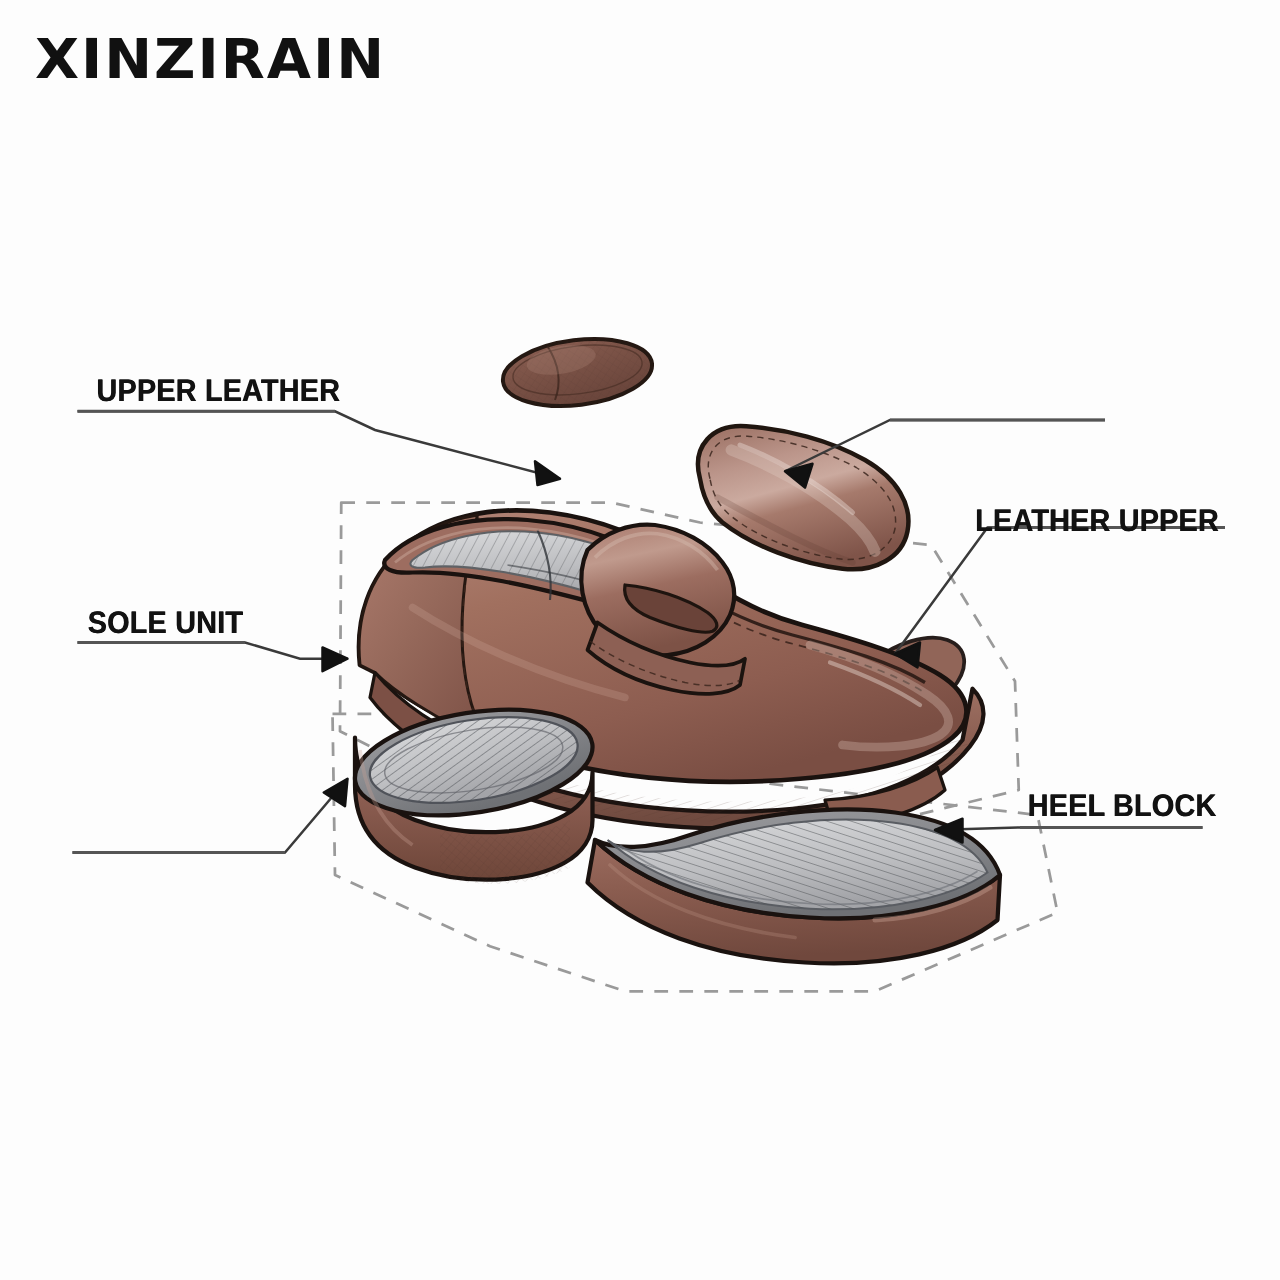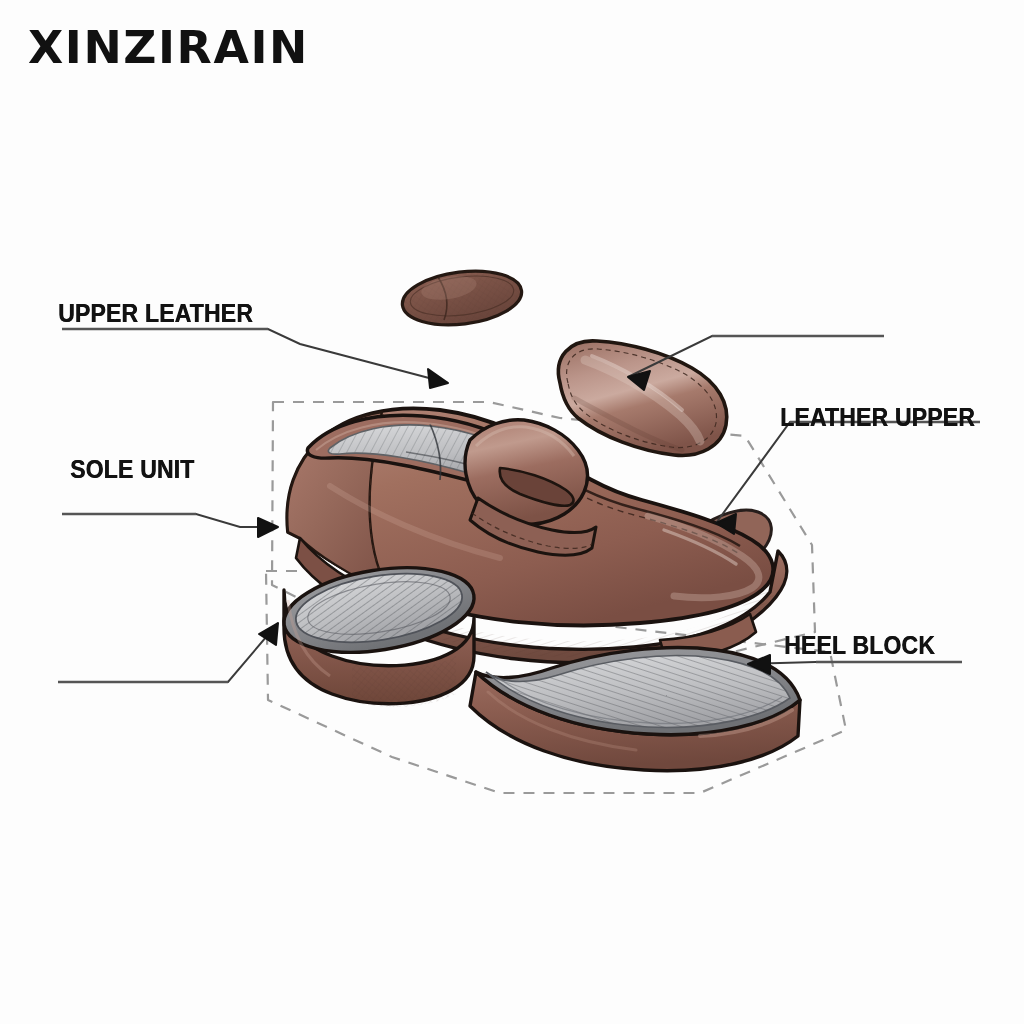--- a/index.html
+++ b/index.html
@@ -375,31 +375,31 @@
     <line x1="62" y1="329" x2="268" y2="329" stroke="#555555" stroke-width="2.4"></line>
     <line x1="712" y1="336" x2="884" y2="336" stroke="#555555" stroke-width="2.4"></line>
     <line x1="790" y1="422" x2="980" y2="422" stroke="#555555" stroke-width="2.4"></line>
     <line x1="62" y1="514" x2="196" y2="514" stroke="#555555" stroke-width="2.4"></line>
     <line x1="58" y1="682" x2="228" y2="682" stroke="#555555" stroke-width="2.4"></line>
     <line x1="816" y1="662" x2="962" y2="662" stroke="#555555" stroke-width="2.4"></line>
   </svg>
 
   <div id="brand">XINZIRAIN</div>
 
-  <div class="callout" style="left:58px; top:300px;">
+  <div class="callout" style="left:77px; top:300px;">
     <span class="txt">UPPER LEATHER</span>
   </div>
 
 
   <div class="callout" style="left:780px; top:392px;margin-top:12px;">
     <span class="txt">LEATHER UPPER</span>
   </div>
 
-  <div class="callout" style="left:70px; top:456px;">
+  <div class="callout" style="left:70px; top:485px;">
     <span class="txt">SOLE UNIT</span>
   </div>
 
 
-  <div class="callout" style="left:784px; top:632px;">
+  <div class="callout" style="left:822px; top:632px;">
     <span class="txt">HEEL BLOCK</span>
   </div>
 
 </div>
 
 </body></html>

